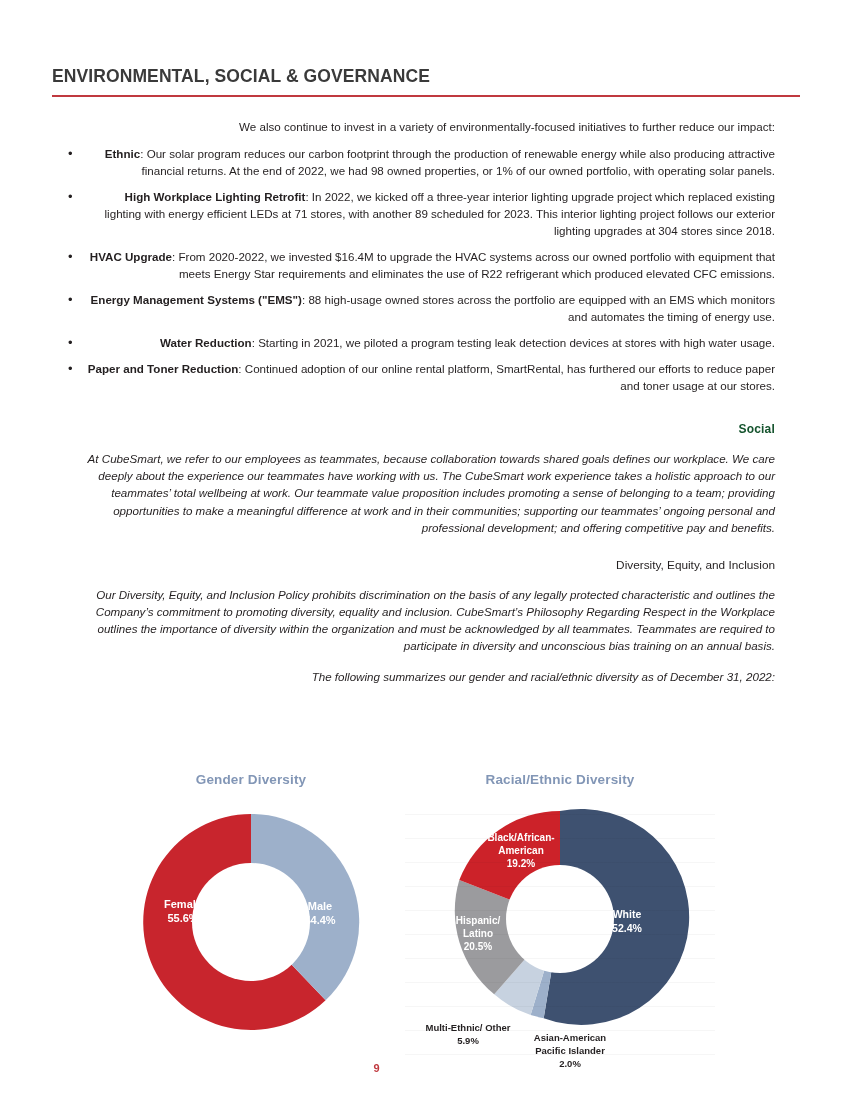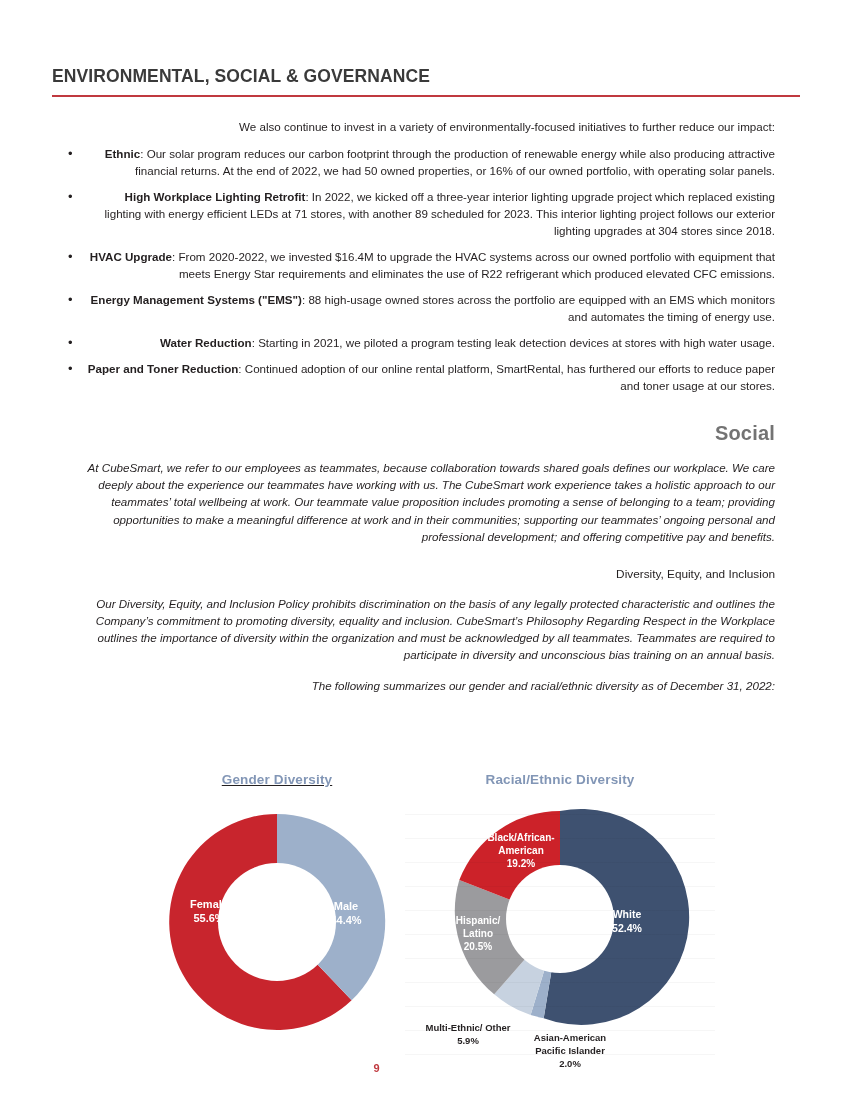--- a/index.html
+++ b/index.html
@@ -77,23 +77,23 @@
     left: 8px;
     top: -1px;
     font-size: 13px;
     color: #231f20;
   }
   .lead { font-weight: bold; }
 
   
   h2.section-title {
     margin: 28px 0 0 0;
-    font-size: 20px;
-    font-weight: bold;
-    color: #737373;
+    font-size: 12px;
+    font-weight: bold;
+    color: #14532d;
     letter-spacing: 0.2px;
   }
   h3.sub-title {
     margin: 22px 0 0 0;
     font-size: 11.8px;
     font-weight: normal;
     color: #231f20;
   }
   .para-block { margin-top: 14px; font-style: italic; }
   .para-block p.body { margin-bottom: 0; }
@@ -103,21 +103,21 @@
     position: absolute;
     left: 60px;
     top: 772px;
     width: 730px;
     height: 300px;
   }
   .chart-card {
     position: absolute;
     top: 0;
   }
-  .chart-card.left  { left: 72px;  width: 290px; height: 290px; text-decoration: underline; }
+  .chart-card.left  { left: 46px;  width: 290px; height: 290px; }
   .chart-card.right { left: 345px; width: 310px; height: 300px; }
 
   .chart-title {
     text-align: center;
     font-size: 13.5px;
     font-weight: bold;
     color: #8296b6;
     letter-spacing: 0.15px;
   }
   .chart-area {
@@ -165,21 +165,21 @@
     <h1>ENVIRONMENTAL, SOCIAL &amp; GOVERNANCE</h1>
     <div class="header-rule"></div>
   </div>
 
   <div class="content">
 
     <p class="body">We also continue to invest in a variety of environmentally-focused initiatives to further reduce our impact:</p>
 
     <ul class="bullets">
       <li>
-        <span class="lead">Ethnic</span><span>: Our solar program reduces our carbon footprint through the production of renewable energy while also producing attractive financial returns. At the end of 2022, we had 50 owned properties, or 16% of our owned portfolio, with operating solar panels.</span>
+        <span class="lead">Ethnic</span><span>: Our solar program reduces our carbon footprint through the production of renewable energy while also producing attractive financial returns. At the end of 2022, we had 98 owned properties, or 1% of our owned portfolio, with operating solar panels.</span>
       </li>
       <li>
         <span class="lead">High Workplace Lighting Retrofit</span><span>: In 2022, we kicked off a three-year interior lighting upgrade project which replaced existing lighting with energy efficient LEDs at 71 stores, with another 89 scheduled for 2023. This interior lighting project follows our exterior lighting upgrades at 304 stores since 2018.</span>
       </li>
       <li>
         <span class="lead">HVAC Upgrade</span><span>: From 2020-2022, we invested $16.4M to upgrade the HVAC systems across our owned portfolio with equipment that meets Energy Star requirements and eliminates the use of R22 refrigerant which produced elevated CFC emissions.</span>
       </li>
       <li>
         <span class="lead">Energy Management Systems ("EMS")</span><span>: 88 high-usage owned stores across the portfolio are equipped with an EMS which monitors and automates the timing of energy use.</span>
       </li>

